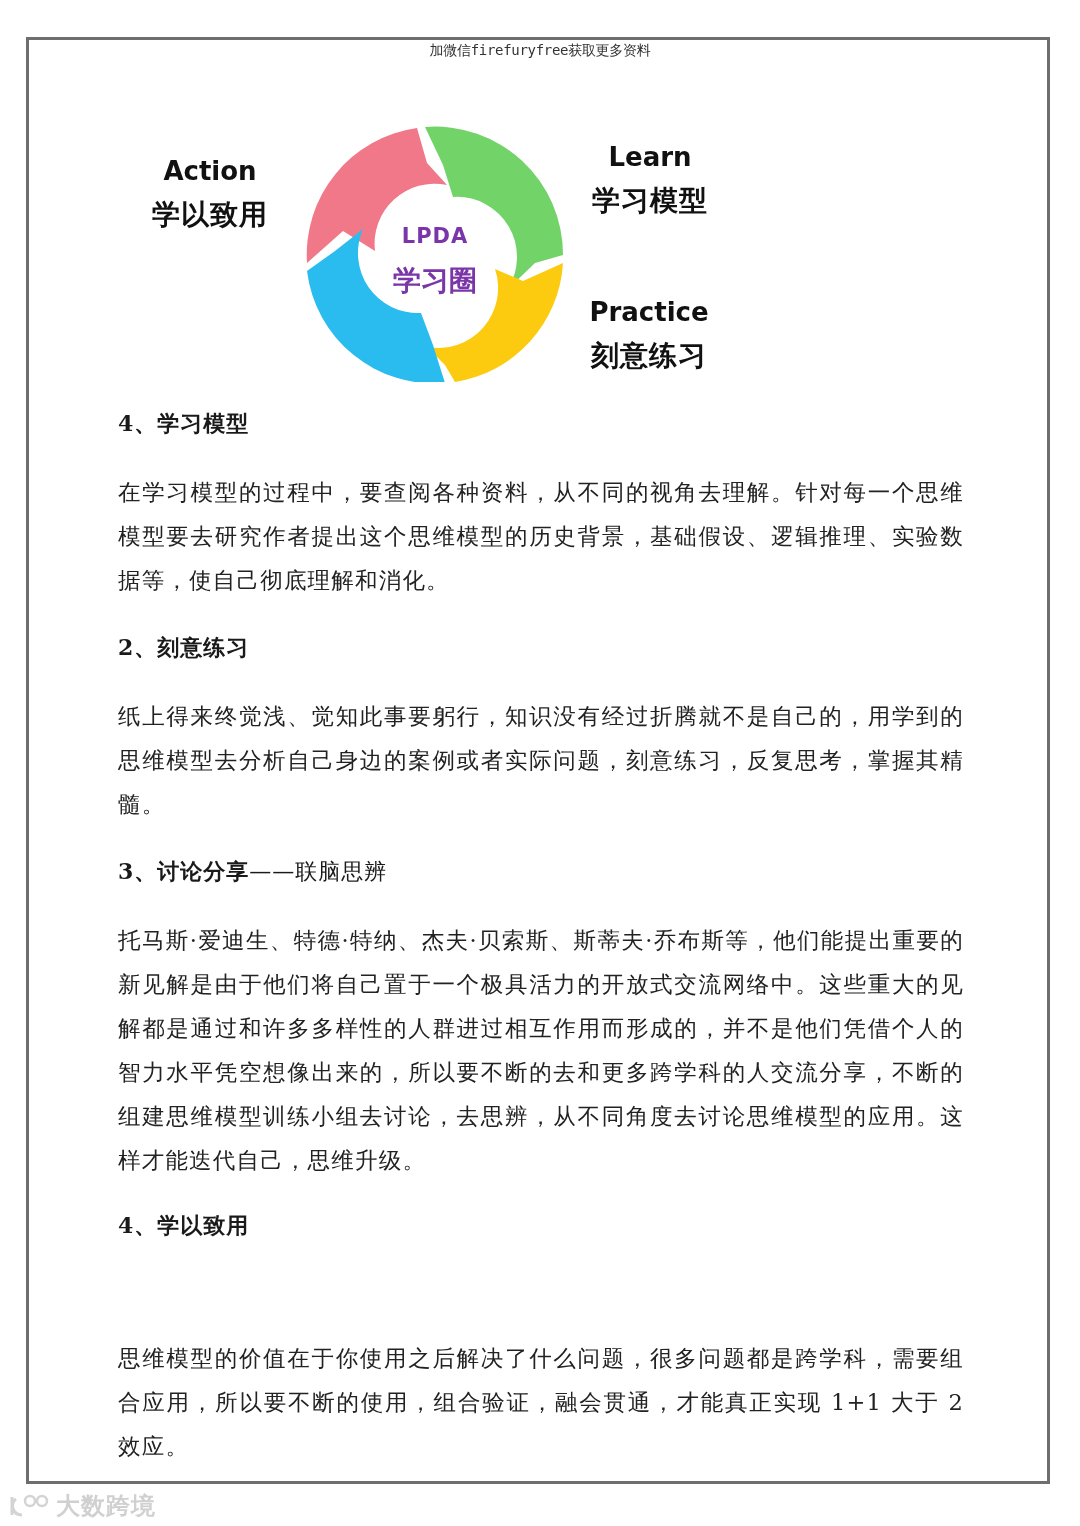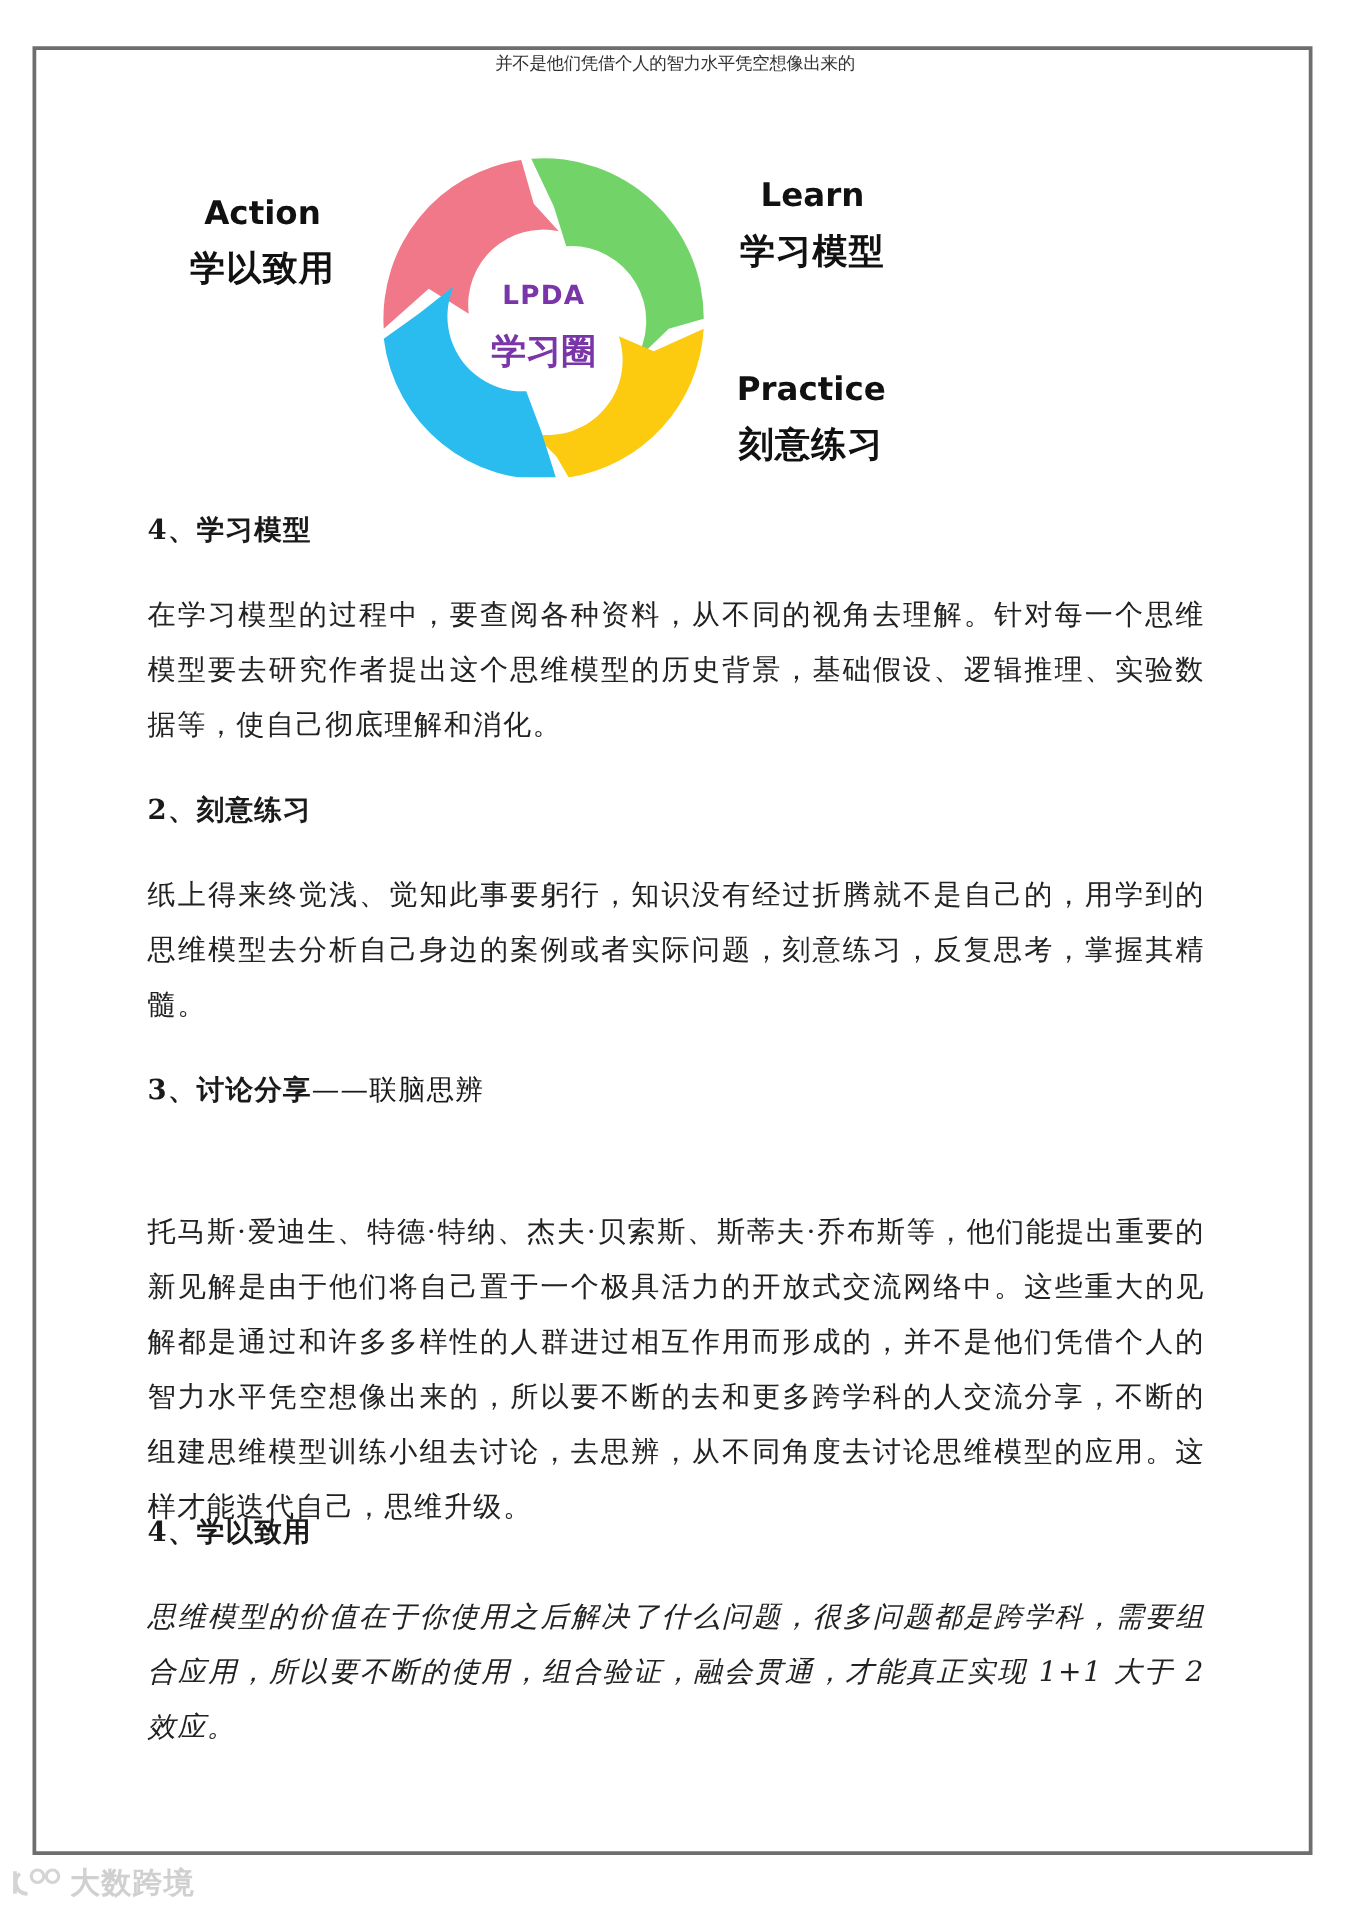--- a/index.html
+++ b/index.html
@@ -19,21 +19,21 @@
           text-align: justify; letter-spacing: 1.2px; }
   .logo-wm { position: absolute; left: 8px; top: 1490px; font-family: "DejaVu Sans", sans-serif; font-size: 24px;
              color: #d0d0d0; font-weight: bold; letter-spacing: 1px; display: flex; align-items: center; gap: 6px; }
   .logo-wm svg { display: block; }
 </style>
 </head>
 <body>
 
 <div class="frame"></div>
 
-<div class="watermark-top">并不是他们凭借个人的智力水平凭空想像出来的</div>
+<div class="watermark-top">加微信firefuryfree获取更多资料</div>
 
 <div class="diagram">
   <svg width="620" height="262" viewBox="0 0 620 262" style="position:absolute;left:0;top:0;">
     <g transform="translate(315,135)">
 
       <path fill="#f07888" d="M -128 8 A 128 128 0 0 1 -18 -127 L -8 -92 L 12 -70 A 60 60 0 0 0 -60 -4 L -92 -24 Z"></path>
 
       <path fill="#72d468" d="M -10 -128 A 128 128 0 0 1 128 0 L 100 8 L 72 35 A 60 60 0 0 0 18 -58 L 8 -90 Z"></path>
 
       <path fill="#fccb10" d="M 128 8 A 128 128 0 0 1 20 127 L 10 110 L -8 92 A 60 60 0 0 0 60 14 L 88 26 Z"></path>
@@ -65,26 +65,26 @@
 <div class="para" style="top:470px;">在学习模型的过程中，要查阅各种资料，从不同的视角去理解。针对每一个思维模型要去研究作者提出这个思维模型的历史背景，基础假设、逻辑推理、实验数据等，使自己彻底理解和消化。</div>
 
 <div class="heading" style="top:633px;">
   <span>2、刻意练习</span>
 </div>
 <div class="para" style="top:694px;">纸上得来终觉浅、觉知此事要躬行，知识没有经过折腾就不是自己的，用学到的思维模型去分析自己身边的案例或者实际问题，刻意练习，反复思考，掌握其精髓。</div>
 
 <div class="heading" style="top:857px;">
   <span>3、讨论分享</span><span class="light">——联脑思辨</span>
 </div>
-<div class="para" style="top:964px;">托马斯·爱迪生、特德·特纳、杰夫·贝索斯、斯蒂夫·乔布斯等，他们能提出重要的新见解是由于他们将自己置于一个极具活力的开放式交流网络中。这些重大的见解都是通过和许多多样性的人群进过相互作用而形成的，并不是他们凭借个人的智力水平凭空想像出来的，所以要不断的去和更多跨学科的人交流分享，不断的组建思维模型训练小组去讨论，去思辨，从不同角度去讨论思维模型的应用。这样才能迭代自己，思维升级。</div>
+<div class="para" style="top:918px;">托马斯·爱迪生、特德·特纳、杰夫·贝索斯、斯蒂夫·乔布斯等，他们能提出重要的新见解是由于他们将自己置于一个极具活力的开放式交流网络中。这些重大的见解都是通过和许多多样性的人群进过相互作用而形成的，并不是他们凭借个人的智力水平凭空想像出来的，所以要不断的去和更多跨学科的人交流分享，不断的组建思维模型训练小组去讨论，去思辨，从不同角度去讨论思维模型的应用。这样才能迭代自己，思维升级。</div>
 
 <div class="heading" style="top:1211px;">
   <span>4、学以致用</span>
 </div>
-<div class="para" style="top:1272px;font-style:italic;">思维模型的价值在于你使用之后解决了什么问题，很多问题都是跨学科，需要组合应用，所以要不断的使用，组合验证，融会贯通，才能真正实现 1+1 大于 2 效应。</div>
+<div class="para" style="top:1336px;">思维模型的价值在于你使用之后解决了什么问题，很多问题都是跨学科，需要组合应用，所以要不断的使用，组合验证，融会贯通，才能真正实现 1+1 大于 2 效应。</div>
 
 <div class="logo-wm">
   <svg width="42" height="26" viewBox="0 0 42 26">
     <path d="M4 4 L4 22 M8 6 C2 10 4 22 14 22" stroke="#d4d4d4" stroke-width="3" fill="none"></path>
     <circle cx="22" cy="8" r="5" stroke="#d4d4d4" stroke-width="2.5" fill="none"></circle>
     <circle cx="34" cy="8" r="5" stroke="#d4d4d4" stroke-width="2.5" fill="none"></circle>
   </svg>
   <span>大数跨境</span>
 </div>
 

